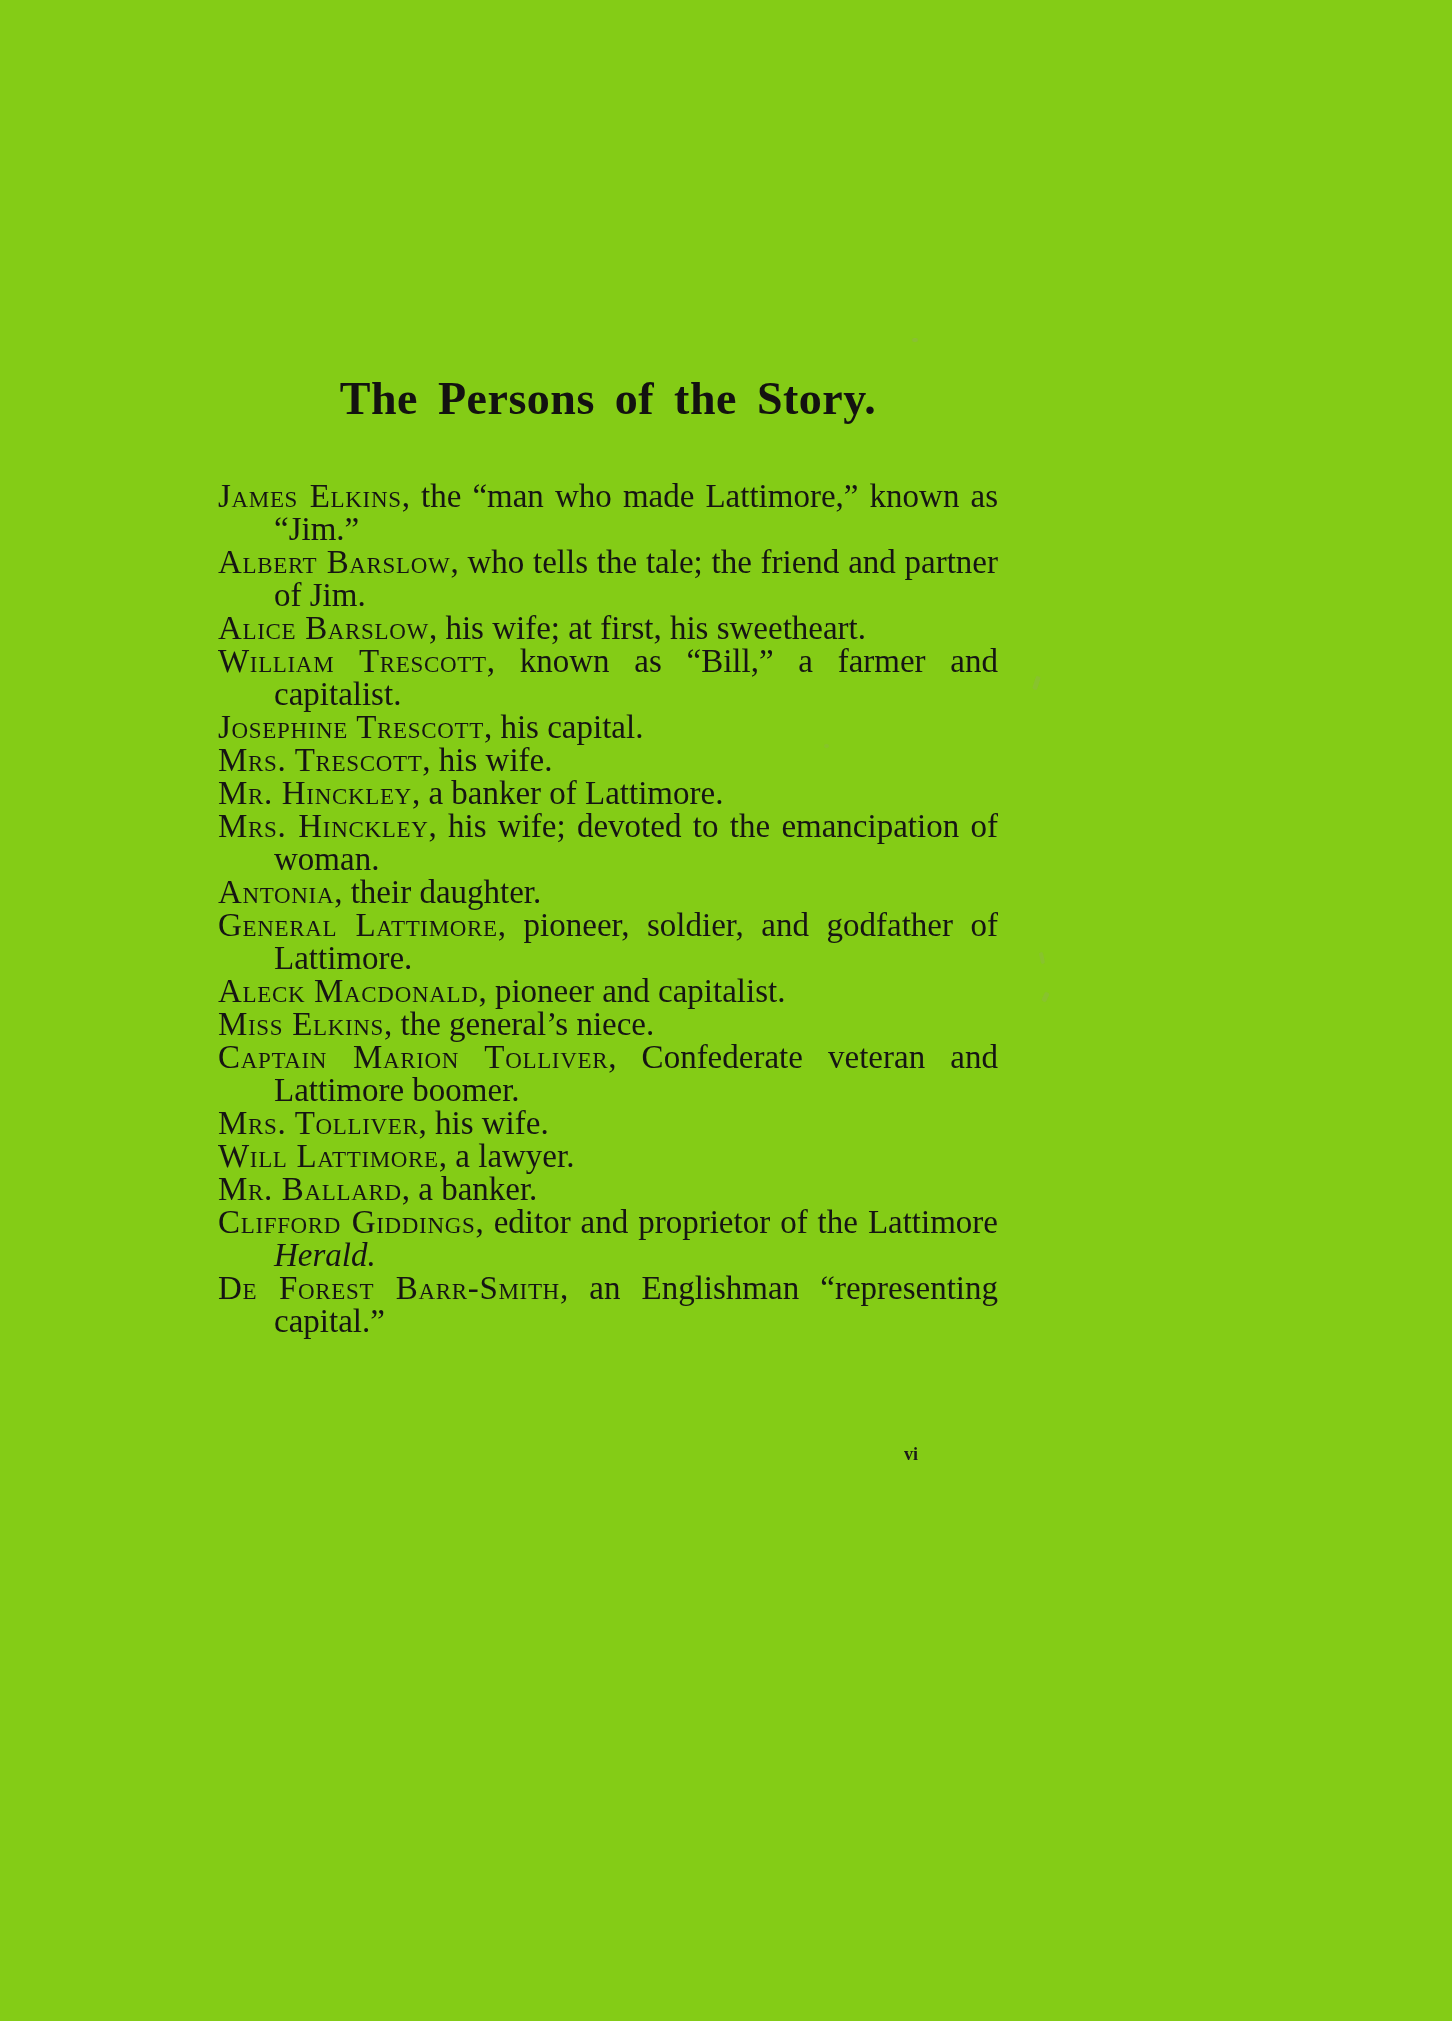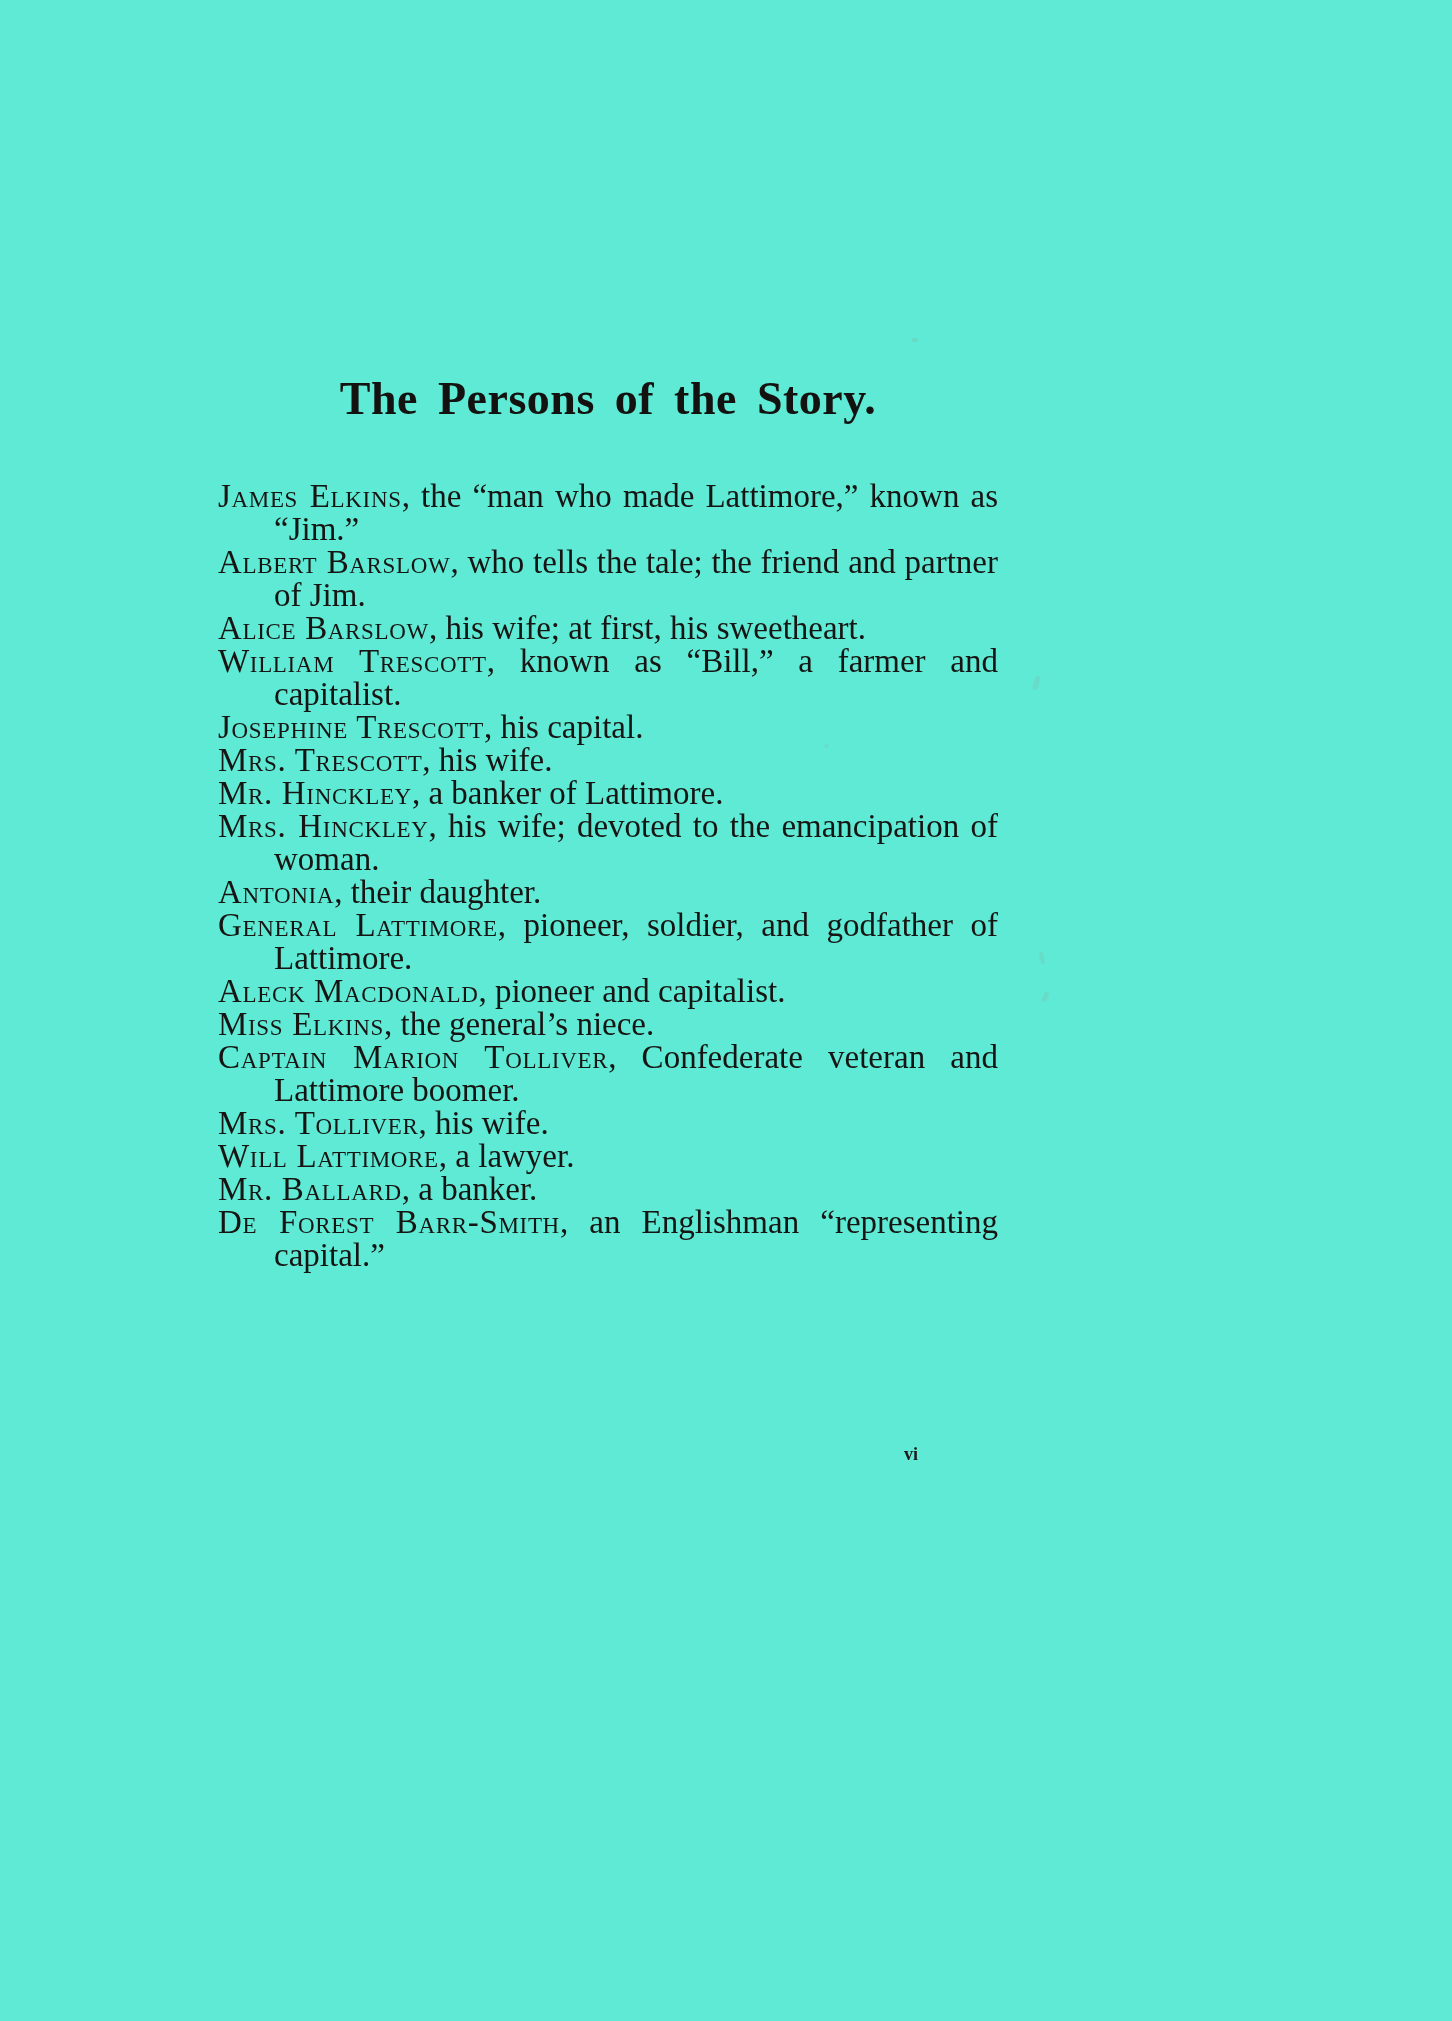--- a/index.html
+++ b/index.html
@@ -5,21 +5,21 @@
   html, body {
     margin: 0;
     padding: 0;
     background: #f4f3f0;
   }
   .scan-page {
     position: relative;
     width: 1452px;
     height: 2021px;
     margin: 0;
-    background: #5eead4;
+    background: #84cc16;
     color: #181715;
     font-family: "Liberation Serif", "DejaVu Serif", serif;
     overflow: hidden;
   }
   .title {
     position: absolute;
     top: 372px;
     left: 218px;
     width: 780px;
     margin: 0;
@@ -91,20 +91,21 @@
       <p class="entry"><span class="sc">Mr. Hinckley</span><span class="plain">, a banker of Lattimore.</span></p>
       <p class="entry"><span class="sc">Mrs. Hinckley</span><span class="plain">, his wife; devoted to the emancipation of woman.</span></p>
       <p class="entry"><span class="sc">Antonia</span><span class="plain">, their daughter.</span></p>
       <p class="entry"><span class="sc">General Lattimore</span><span class="plain">, pioneer, soldier, and godfather of Lattimore.</span></p>
       <p class="entry"><span class="sc">Aleck Macdonald</span><span class="plain">, pioneer and capitalist.</span></p>
       <p class="entry"><span class="sc">Miss Elkins</span><span class="plain">, the general’s niece.</span></p>
       <p class="entry"><span class="sc">Captain Marion Tolliver</span><span class="plain">, Confederate veteran and Lattimore boomer.</span></p>
       <p class="entry"><span class="sc">Mrs. Tolliver</span><span class="plain">, his wife.</span></p>
       <p class="entry"><span class="sc">Will Lattimore</span><span class="plain">, a lawyer.</span></p>
       <p class="entry"><span class="sc">Mr. Ballard</span><span class="plain">, a banker.</span></p>
+      <p class="entry"><span class="sc">Clifford Giddings</span><span class="plain">, editor and proprietor of the Lattimore </span><span class="it">Herald.</span></p>
       <p class="entry"><span class="sc">De Forest Barr-Smith</span><span class="plain">, an Englishman “representing capital.”</span></p>
     </div>
 
   <div class="page-number">vi</div>
 
   <div class="artifact a1"></div>
   <div class="artifact a2"></div>
   <div class="artifact a3"></div>
   <div class="artifact a4"></div>
   <div class="artifact a5"></div>

